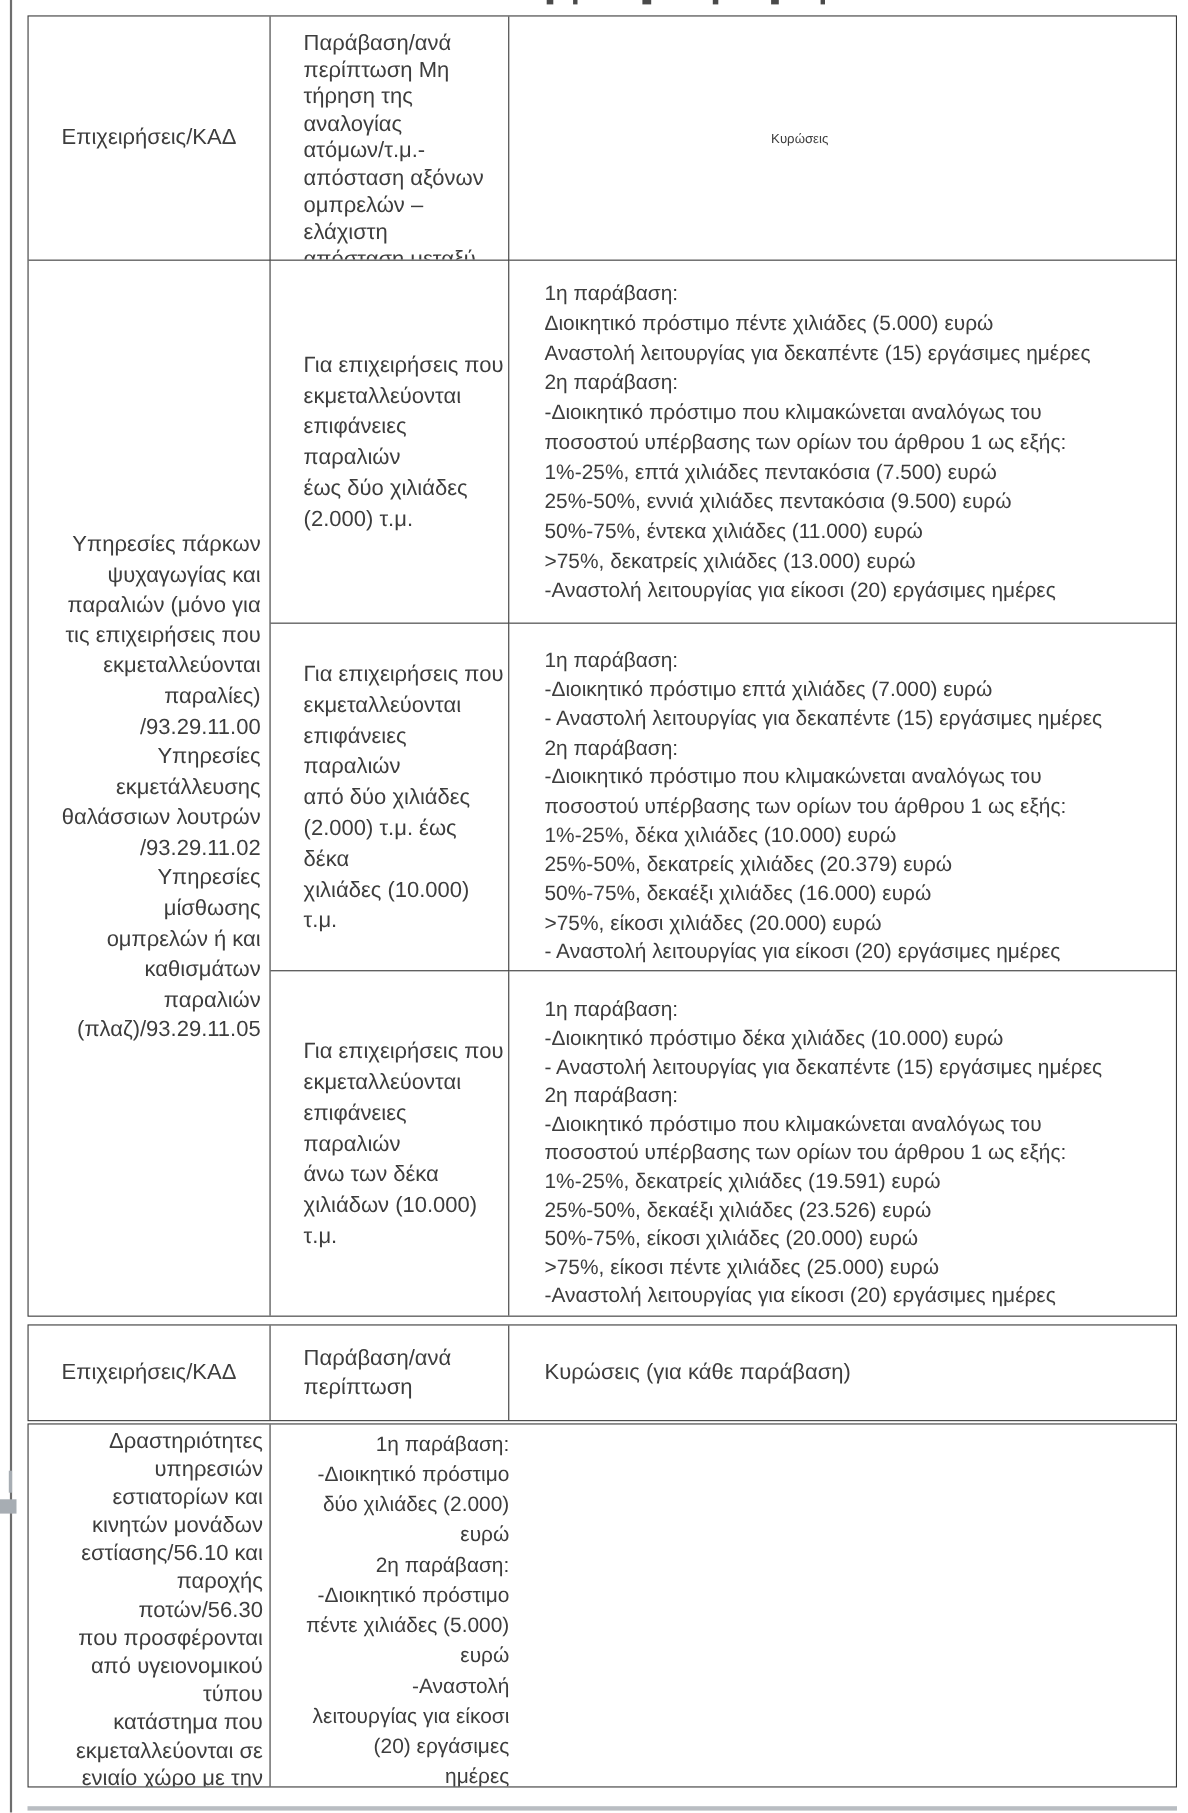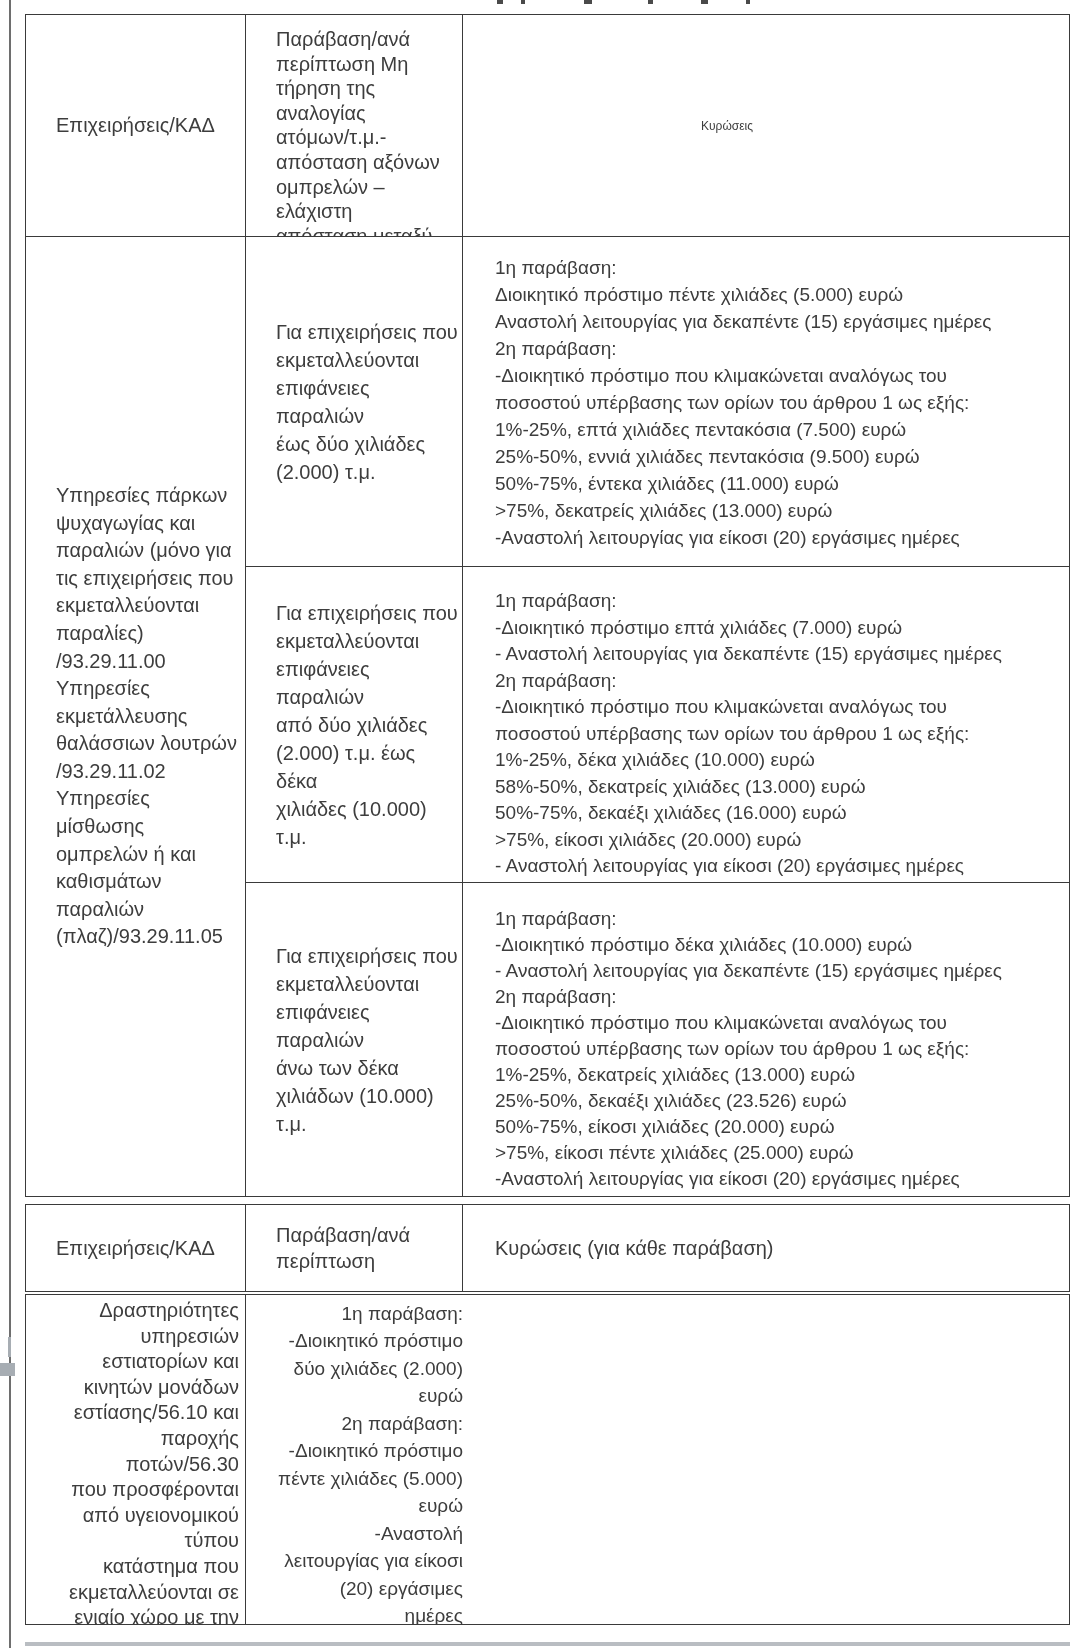--- a/index.html
+++ b/index.html
@@ -21,21 +21,21 @@
 
   .cell{box-sizing:border-box;overflow:hidden;}
   .br{border-right:1.5px solid #3a3a3a;}
   .bb{border-bottom:1.5px solid #3a3a3a;}
   .pre{white-space:pre-line;}
   .vcenter{display:flex;flex-direction:column;justify-content:center;}
 
   .h1c1{padding-left:30px;font-size:20px;}
   .h1c2{padding:12px 6px 0 30px;font-size:20px;line-height:24.6px;}
   .h1c3{padding-left:238px;font-size:12px;}
-  .colspan3{grid-row:2 / span 3;grid-column:1;}
+  .colspan3{grid-row:2 / span 3;grid-column:1;text-align:right;}
 
   .bizcell{padding-left:30px;padding-right:8px;font-size:20px;line-height:27.6px;}
   .violcell{padding-left:30px;padding-right:2px;font-size:20px;line-height:28px;}
 
   .sanc{padding:17px 14px 0 32px;font-size:19px;}
   .sanc .s-line{line-height:27px;}
   .sancB{padding-top:21px;}
   .sancB .s-line{line-height:26.5px;}
   .sancC{padding-top:23px;}
   .sancC .s-line{line-height:26px;}
@@ -134,41 +134,41 @@
 χιλιάδες (10.000) τ.μ.</span>
     </div>
     <div class="cell bb sanc sancB" style="grid-row:3;grid-column:3;">
       <div class="s-line">1η παράβαση:</div>
       <div class="s-line">-Διοικητικό πρόστιμο επτά χιλιάδες (7.000) ευρώ</div>
       <div class="s-line">- Αναστολή λειτουργίας για δεκαπέντε (15) εργάσιμες ημέρες</div>
       <div class="s-line">2η παράβαση:</div>
       <div class="s-line">-Διοικητικό πρόστιμο που κλιμακώνεται αναλόγως του</div>
       <div class="s-line">ποσοστού υπέρβασης των ορίων του άρθρου 1 ως εξής:</div>
       <div class="s-line">1%-25%, δέκα χιλιάδες (10.000) ευρώ</div>
-      <div class="s-line">58%-50%, δεκατρείς χιλιάδες (13.000) ευρώ</div>
+      <div class="s-line">25%-50%, δεκατρείς χιλιάδες (20.379) ευρώ</div>
       <div class="s-line">50%-75%, δεκαέξι χιλιάδες (16.000) ευρώ</div>
       <div class="s-line">&gt;75%, είκοσι χιλιάδες (20.000) ευρώ</div>
       <div class="s-line">- Αναστολή λειτουργίας για είκοσι (20) εργάσιμες ημέρες</div>
     </div>
 
     <div class="cell br vcenter violcell" style="grid-row:4;grid-column:2;border-bottom:none;">
       <span class="pre">Για επιχειρήσεις που
 εκμεταλλεύονται
 επιφάνειες παραλιών
 άνω των δέκα
 χιλιάδων (10.000) τ.μ.</span>
     </div>
     <div class="cell sanc sancC" style="grid-row:4;grid-column:3;">
       <div class="s-line">1η παράβαση:</div>
       <div class="s-line">-Διοικητικό πρόστιμο δέκα χιλιάδες (10.000) ευρώ</div>
       <div class="s-line">- Αναστολή λειτουργίας για δεκαπέντε (15) εργάσιμες ημέρες</div>
       <div class="s-line">2η παράβαση:</div>
       <div class="s-line">-Διοικητικό πρόστιμο που κλιμακώνεται αναλόγως του</div>
       <div class="s-line">ποσοστού υπέρβασης των ορίων του άρθρου 1 ως εξής:</div>
-      <div class="s-line">1%-25%, δεκατρείς χιλιάδες (13.000) ευρώ</div>
+      <div class="s-line">1%-25%, δεκατρείς χιλιάδες (19.591) ευρώ</div>
       <div class="s-line">25%-50%, δεκαέξι χιλιάδες (23.526) ευρώ</div>
       <div class="s-line">50%-75%, είκοσι χιλιάδες (20.000) ευρώ</div>
       <div class="s-line">&gt;75%, είκοσι πέντε χιλιάδες (25.000) ευρώ</div>
       <div class="s-line">-Αναστολή λειτουργίας για είκοσι (20) εργάσιμες ημέρες</div>
     </div>
   </div>
 
   <div class="tbl tbl2h">
     <div class="cell br vcenter h2c1">
       <span>Επιχειρήσεις/ΚΑΔ</span>

